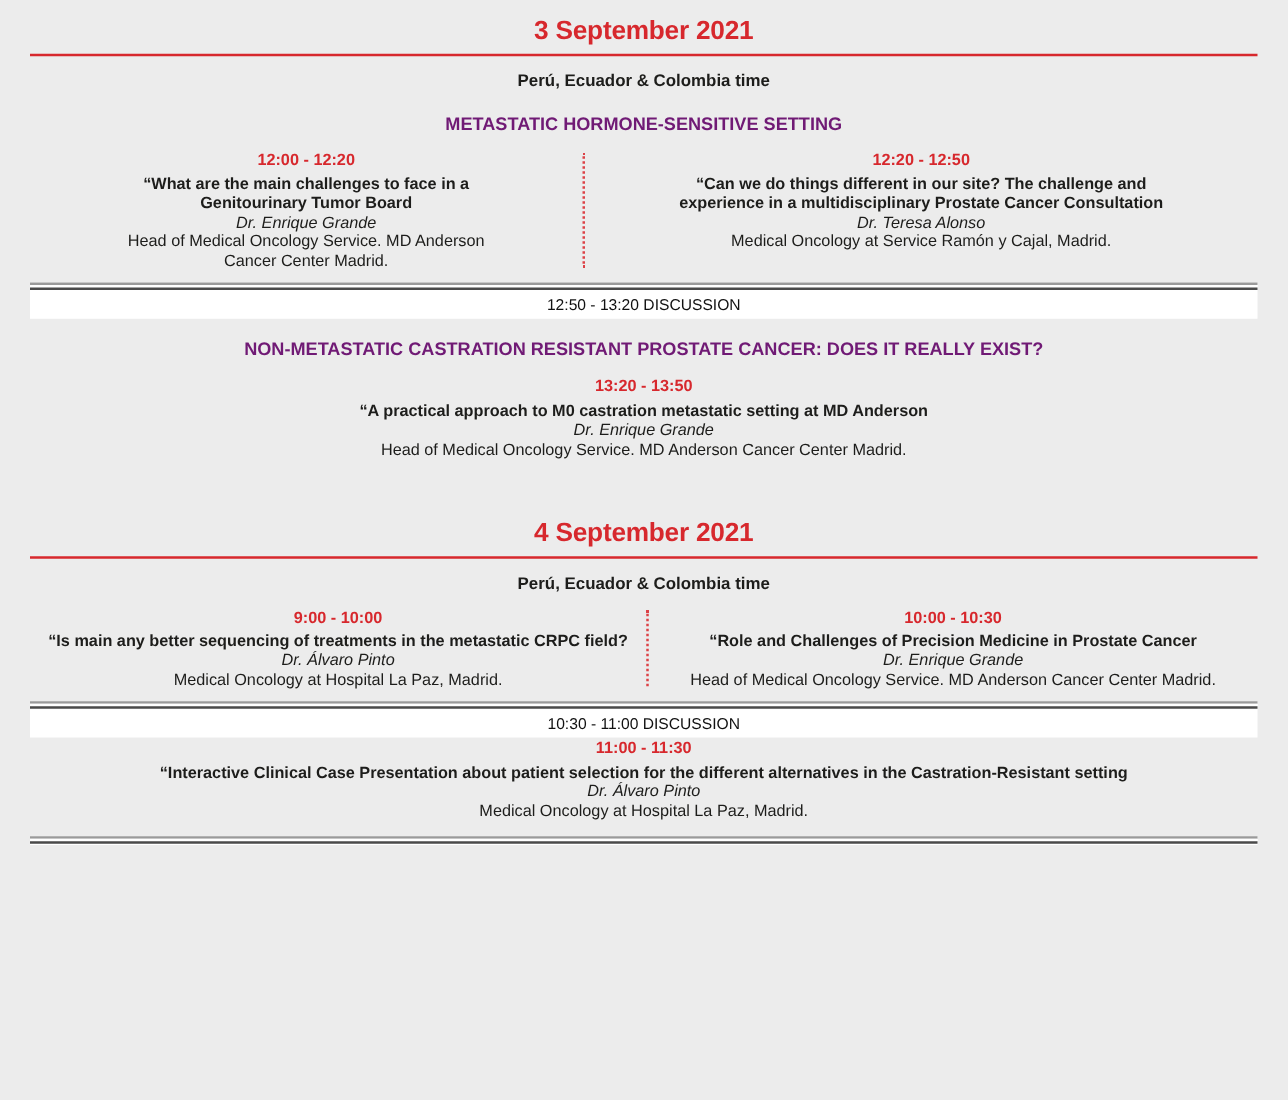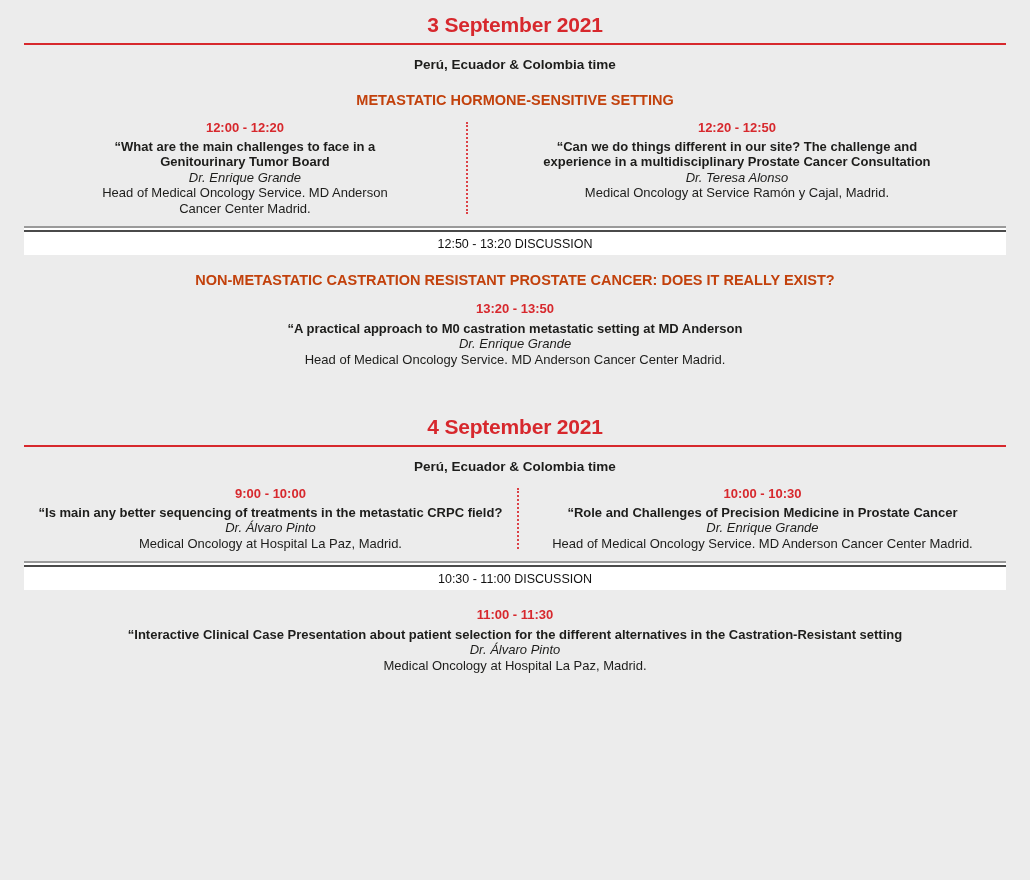--- a/index.html
+++ b/index.html
@@ -21,21 +21,21 @@
   .red-rule{
     height:2px;background:#d7282d;border:0;
     margin:6px 24px 0 24px;
   }
   .tz{
     margin-top:12px;text-align:center;
     font-size:13.5px;font-weight:bold;
   }
   .sec-heading{
     margin:20px 10px 0 10px;text-align:center;
-    font-size:14.5px;font-weight:bold;color:#c2410c;
+    font-size:14.5px;font-weight:bold;color:#701a75;
   }
   .cols{display:flex;margin:12px 24px 0 24px;align-items:stretch;}
   .col{text-align:center;font-size:13px;line-height:15.5px;}
   .col-inner{margin:0 auto;}
   .d1-left{flex:0 0 45%;}
   .d1-left .col-inner{max-width:308px;}
   .d1-right{flex:1;}
   .d1-right .col-inner{max-width:398px;}
   .d2-left{flex:0 0 50.2%;}
   .d2-left .col-inner{max-width:500px;}
@@ -166,21 +166,21 @@
       </div>
     </div>
 
     <div class="discussion">
       <div class="dl1"></div>
       <div class="dgap"></div>
       <div class="dl2"></div>
       <div class="dtext">10:30 - 11:00 DISCUSSION</div>
     </div>
 
-    <div class="single" style="margin-top:17px;">
+    <div class="single" style="margin-top:0;">
       <div class="time">11:00 - 11:30</div>
       <div class="s-title">“Interactive Clinical Case Presentation about patient selection for the different alternatives in the Castration-Resistant setting</div>
       <div class="speaker">Dr. Álvaro Pinto</div>
       <div class="affil">Medical Oncology at Hospital La Paz, Madrid.</div>
     </div>
 
     <div class="discussion disc2">
       <div class="dl1"></div>
       <div class="dgap"></div>
       <div class="dl2"></div>

